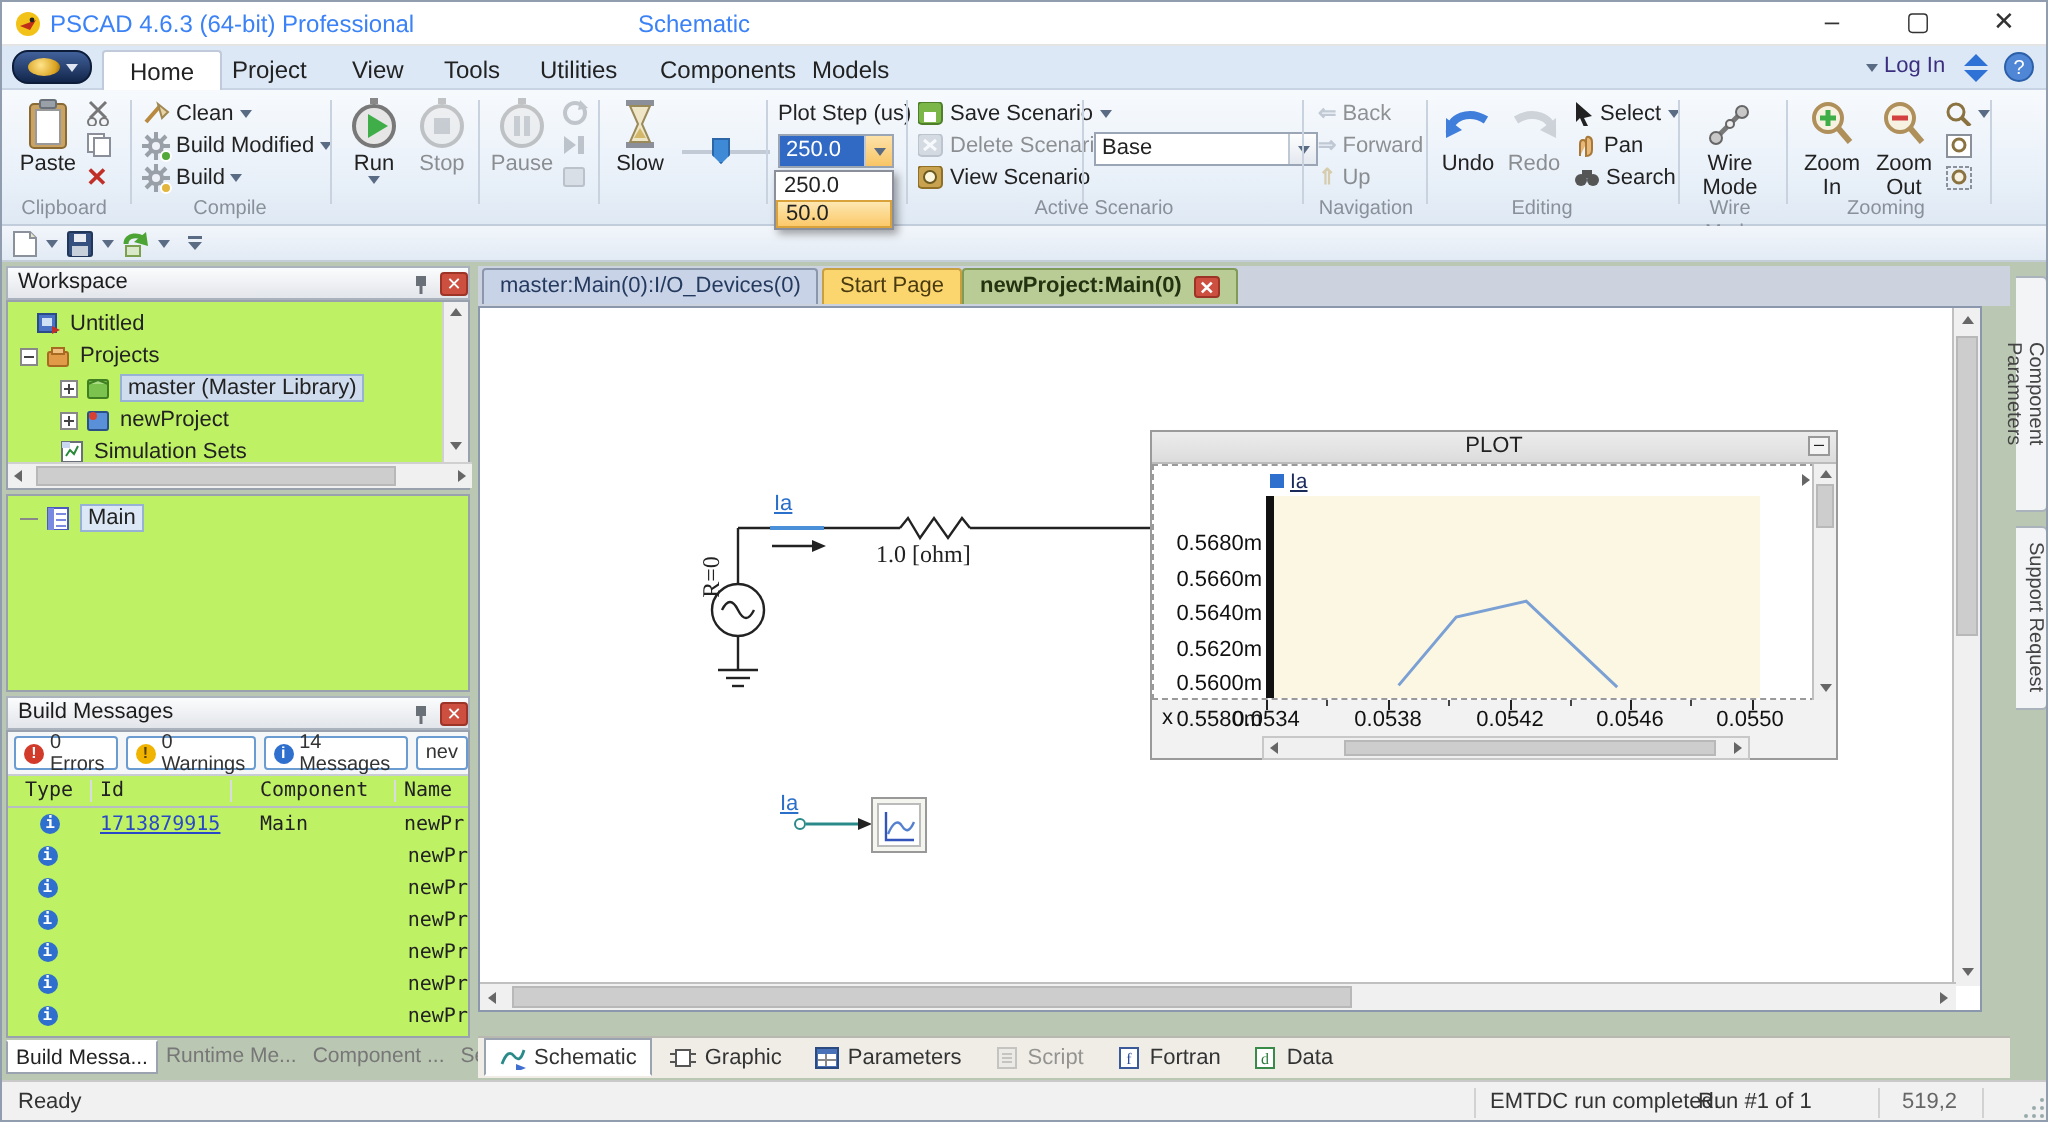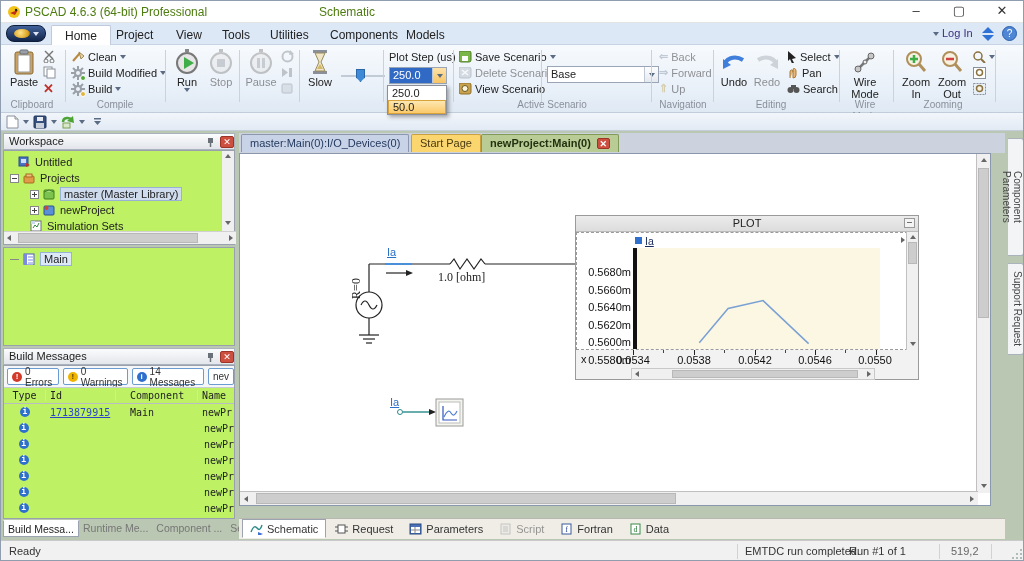--- a/index.html
+++ b/index.html
@@ -1,21 +1,21 @@
 <!DOCTYPE html>
 <html><head>
 <meta charset="utf-8">
 <style>
   * { margin:0; padding:0; box-sizing:border-box; }
   body { font-family:"Liberation Sans", sans-serif; background:#888; }
   #app { position:relative; width:1024px; height:561px; background:#bac7b2; overflow:hidden; border:1px solid #8f9dae; font-size:11px; color:#222; }
 
   
   .titlebar { position:absolute; left:0; top:0; width:1024px; height:22px; background:#fff; border-bottom:1px solid #e4e4e4; }
-  .titlebar .txt { position:absolute; top:4px; font-size:12px; color:#4d7c0f; white-space:nowrap; }
+  .titlebar .txt { position:absolute; top:4px; font-size:12px; color:#3b82f6; white-space:nowrap; }
   .wbtn { position:absolute; top:0; width:40px; height:22px; text-align:center; line-height:20px; font-size:13px; color:#333; }
 
   
   .tabrow { position:absolute; left:0; top:22px; width:1024px; height:22px; background:#dce8f6; border-bottom:1px solid #c8d4e4; }
   .orb { position:absolute; left:5px; top:2px; width:40px; height:17px; border-radius:8px; background:linear-gradient(#41619b,#12264a); border:1px solid #0d1c38; display:flex; align-items:center; justify-content:center; gap:3px; }
   .orb .gold { width:16px; height:9px; border-radius:50%; background:radial-gradient(circle at 40% 40%, #ffe48a, #d9a11e 70%, #8a5f08); }
   .rtab { position:absolute; top:2px; height:20px; line-height:20px; padding:0 13px; font-size:12px; color:#222; }
   .rtab.active { background:#fff; border:1px solid #c0cada; border-bottom:none; border-radius:2px 2px 0 0; }
   .tri-dn { width:0; height:0; border-left:3px solid transparent; border-right:3px solid transparent; border-top:4px solid #5a6b84; display:inline-block; }
   .tri-dn.white { border-top-color:#dfe6f2; }
@@ -777,21 +777,21 @@
       <span>Schematic</span>
     </div>
     <div class="etab">
       <svg width="13" height="12">
           <rect x="3" y="2" width="7" height="8" fill="#fff" stroke="#555"></rect>
           <line x1="0" y1="4" x2="3" y2="4" stroke="#555"></line>
           <line x1="0" y1="8" x2="3" y2="8" stroke="#555"></line>
           <line x1="10" y1="4" x2="13" y2="4" stroke="#555"></line>
           <line x1="10" y1="8" x2="13" y2="8" stroke="#555"></line>
         </svg>
-      <span>Request</span>
+      <span>Graphic</span>
     </div>
     <div class="etab">
       <svg width="13" height="12">
           <rect x="1" y="1" width="11" height="10" fill="#4a72b8" stroke="#2a4a80"></rect>
           <rect x="2" y="4" width="9" height="6" fill="#fff"></rect>
           <line x1="2" y1="7" x2="11" y2="7" stroke="#888"></line>
           <line x1="6" y1="4" x2="6" y2="10" stroke="#888"></line>
         </svg>
       <span>Parameters</span>
     </div>

